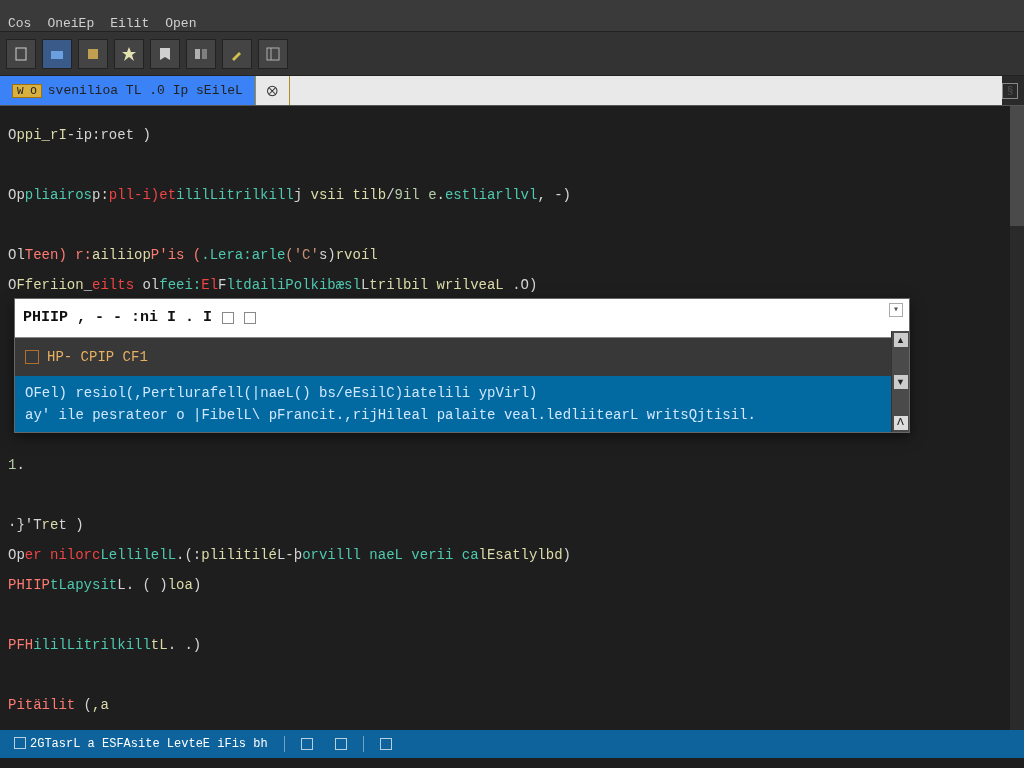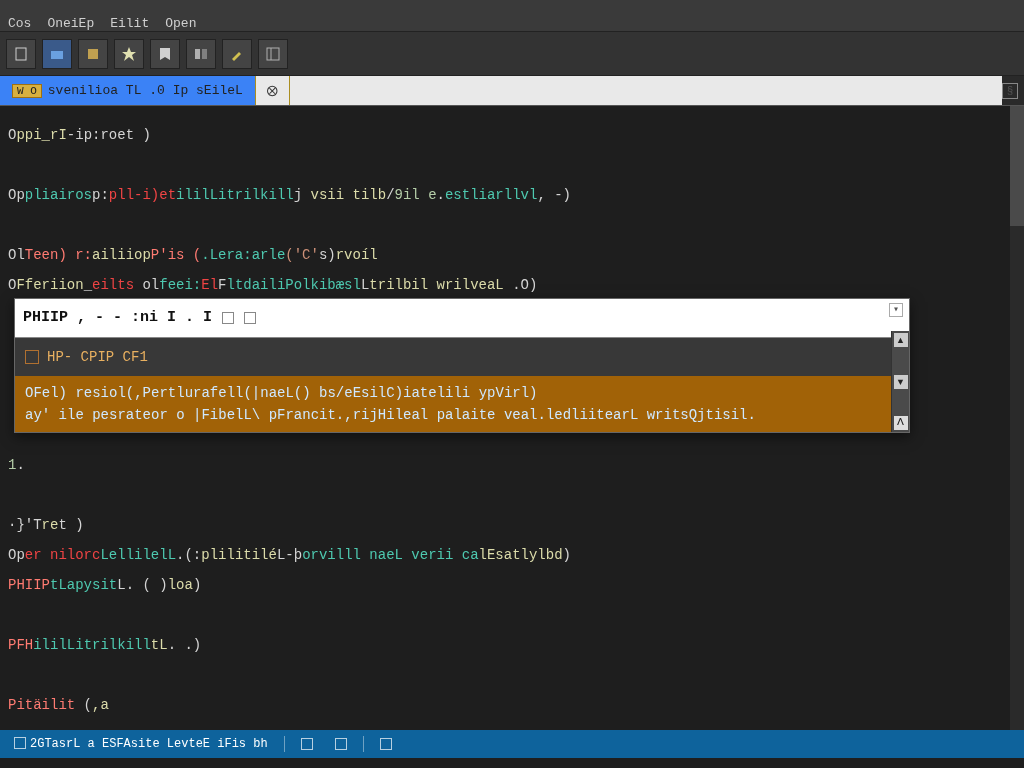--- a/index.html
+++ b/index.html
@@ -22,21 +22,21 @@
   .str{color:#ce9178}
   .pn{color:#d4d4d4}
   .ty{color:#4ec9b0}
   .lit{color:#b5cea8}
   .autocomplete{position:absolute;left:14px;top:192px;width:896px;background:#383838;border:1px solid #666;box-shadow:0 4px 12px rgba(0,0,0,.5)}
   .ac-input{background:#fff;color:#222;padding:4px 8px;font-size:15px;display:flex;align-items:center;gap:10px;border-bottom:1px solid #888;position:relative}
   .ac-input .mini{width:12px;height:12px;border:1px solid #888}
   .ac-input .scrollhint{position:absolute;right:6px;top:4px;width:14px;height:14px;border:1px solid #aaa;font-size:10px;display:flex;align-items:center;justify-content:center;color:#555}
   .ac-item{padding:4px 10px;color:#ddd;font-size:14px;display:flex;align-items:center;gap:8px}
   .ac-item .kind{width:14px;height:14px;border:1px solid #b07030;display:inline-block}
-  .ac-sel{background:#a16207;padding:6px 10px;color:#cfe8ff;font-size:14px;line-height:22px}
+  .ac-sel{background:#0369a1;padding:6px 10px;color:#cfe8ff;font-size:14px;line-height:22px}
   .ac-scroll{position:absolute;right:0;top:32px;width:18px;bottom:0;background:#4a4a4a;border-left:1px solid #333;display:flex;flex-direction:column;align-items:center;justify-content:space-between;padding:2px 0}
   .ac-scroll .arrow{width:14px;height:14px;display:flex;align-items:center;justify-content:center;color:#222;background:#ccc}
   .statusbar{height:28px;background:#0e639c;display:flex;align-items:center;color:#fff;font-size:12px;padding:0 8px;gap:10px}
   .stat-seg{display:flex;align-items:flex-start;gap:4px;padding:0 6px}
   .vdiv{width:1px;height:16px;background:rgba(255,255,255,.4)}
   .sicon{width:12px;height:12px;border:1px solid rgba(255,255,255,.7)}
   .editor-scroll{position:absolute;right:0;top:0;width:14px;height:100%;background:#2a2a2a}
   .editor-thumb{position:absolute;right:0;top:0;width:14px;height:120px;background:#4a4a4a}
 </style>
 </head>

